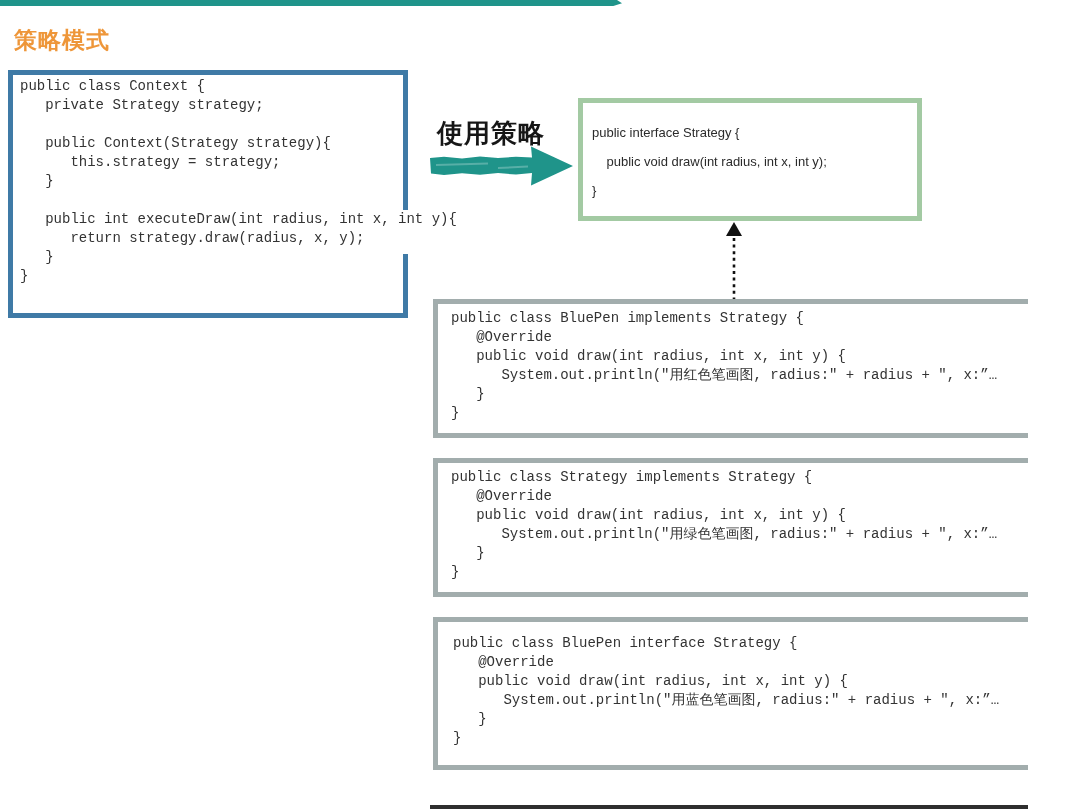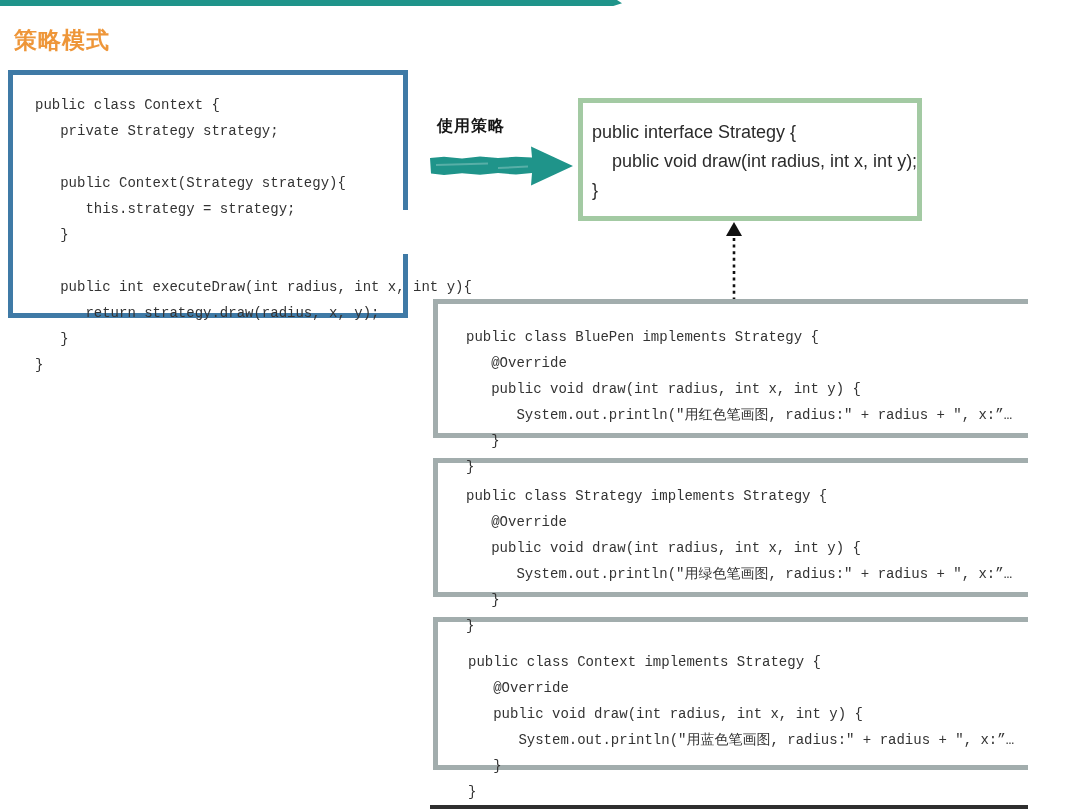--- a/index.html
+++ b/index.html
@@ -12,39 +12,39 @@
   #top-strip{left:0;top:0;width:622px;height:6px;background:#1F948A;
     clip-path:polygon(0 0,99.2% 0,100% 55%,98.6% 100%,0 100%);}
   #bottom-bar{left:430px;top:805px;width:650px;height:4px;background:#2E2E2E;}
   
   #page-title{left:14px;top:25px;font-size:23px;font-weight:bold;color:#EE9639;letter-spacing:1px;}
   
   .code-box{box-sizing:border-box;background:#fff;}
   #context-box{left:8px;top:70px;width:400px;height:248px;border:5px solid #3F7AA6;}
   #context-gap{left:401px;top:210px;width:9px;height:44px;background:#fff;z-index:2;}
   pre.mono{
-    margin:15px;font-family:"Liberation Mono","DejaVu Sans Mono",monospace;
-    font-size:14px;line-height:26px;color:#333;white-space:pre;z-index:3;
+    margin:0;font-family:"Liberation Mono","DejaVu Sans Mono",monospace;
+    font-size:14px;line-height:19px;color:#333;white-space:pre;z-index:3;
   }
   #context-code{left:20px;top:77px;}
   #strategy-box{left:578px;top:98px;width:344px;height:123px;border:5px solid #A3CAA3;}
   pre.sans{
     margin:0;font-family:"Liberation Sans","DejaVu Sans",sans-serif;
-    font-size:18px;line-height:29px;color:#2b2b2b;white-space:pre;
+    font-size:13px;line-height:29px;color:#2b2b2b;white-space:pre;
   }
   #strategy-code{left:592px;top:118px;}
   .pen-box{left:433px;width:633px;border:5px solid #A2ADAD;}
   #redpen-box{top:299px;height:139px;}
   #greenpen-box{top:458px;height:139px;}
   #bluepen-box{top:617px;height:153px;}
   #redpen-code{left:451px;top:309px;}
   #greenpen-code{left:451px;top:468px;}
   #bluepen-code{left:453px;top:634px;}
   
-  #use-strategy-label{left:437px;top:116px;font-size:16px;font-weight:bold;color:#161616;letter-spacing:1px;}
+  #use-strategy-label{left:437px;top:116px;font-size:26px;font-weight:bold;color:#161616;letter-spacing:1px;}
   #use-strategy-arrow{left:428px;top:144px;}
   #dotted-arrow{left:724px;top:222px;}
   
   #watermark{left:906px;top:734px;display:flex;align-items:center;z-index:9;}
   #watermark-text{
     font-size:31px;font-weight:bold;color:#DADAD5;letter-spacing:2px;
     text-shadow:0 0 1px #c2c2bc;margin-left:4px;
   }
 </style>
 </head>
@@ -96,21 +96,21 @@
 
   <div id="greenpen-box" class="abs code-box pen-box"></div>
   <pre id="greenpen-code" class="abs mono">public class Strategy implements Strategy {
    @Override
    public void draw(int radius, int x, int y) {
       System.out.println("用绿色笔画图, radius:" + radius + ", x:”…
    }
 }</pre>
 
   <div id="bluepen-box" class="abs code-box pen-box"></div>
-  <pre id="bluepen-code" class="abs mono">public class Context implements Strategy {
+  <pre id="bluepen-code" class="abs mono">public class BluePen interface Strategy {
    @Override
    public void draw(int radius, int x, int y) {
       System.out.println("用蓝色笔画图, radius:" + radius + ", x:”…
    }
 }</pre>
 
 
   <div id="bottom-bar" class="abs"></div>
 
 </div>

